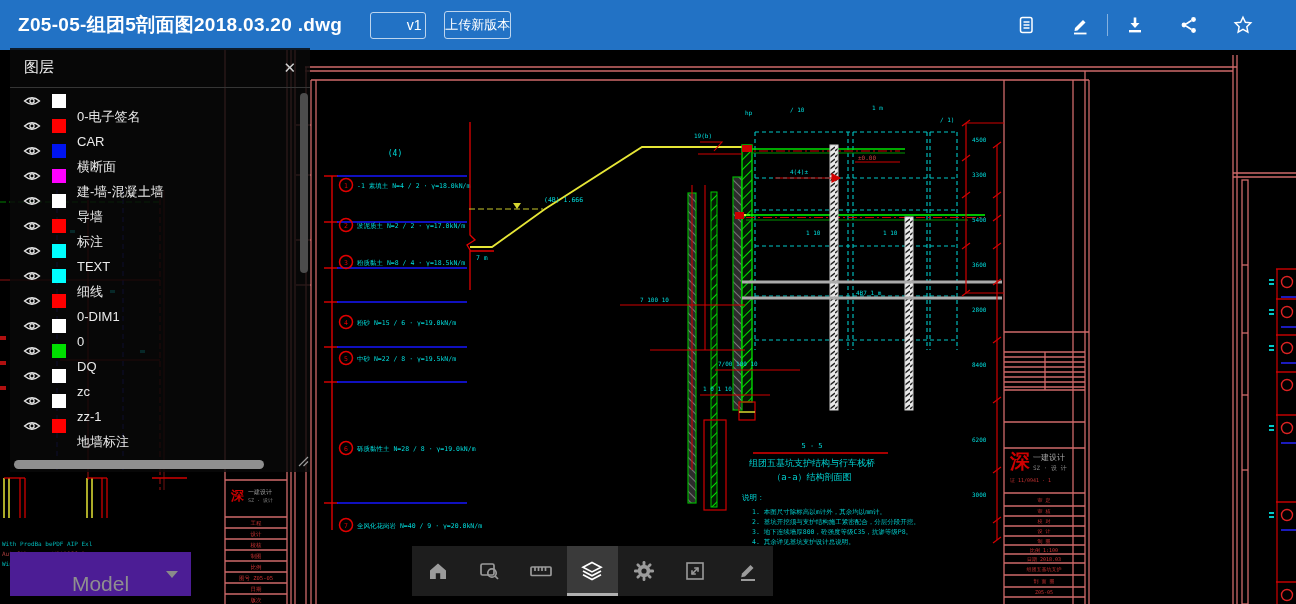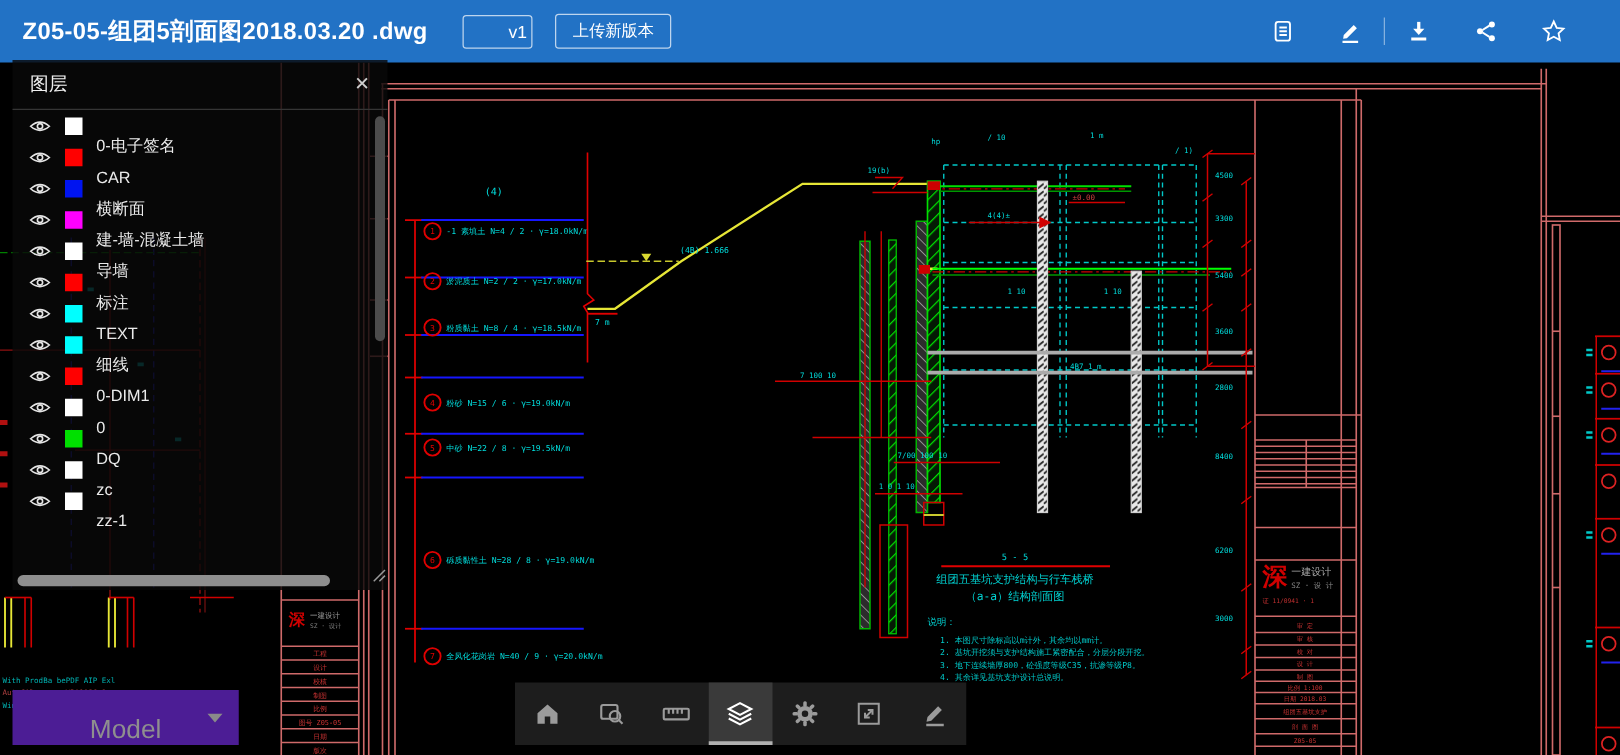--- a/index.html
+++ b/index.html
@@ -6,21 +6,21 @@
   *{box-sizing:border-box;}
   body{font-family:"Liberation Sans","DejaVu Sans",sans-serif;}
   #app{position:relative;width:1296px;height:604px;overflow:hidden;background:#000;}
   .abs{position:absolute;}
 
   
   #topbar{left:0;top:0;width:1296px;height:50px;background:#2272c5;display:flex;align-items:center;color:#fff;}
   #doc-title{font-size:19px;font-weight:600;margin-left:18px;letter-spacing:.3px;white-space:nowrap;}
   .chip{display:flex;align-items:center;justify-content:center;border:1px solid rgba(255,255,255,.7);border-radius:3px;height:27px;color:#fff;font-size:14px;cursor:pointer;background:transparent;}
   #ver-chip{margin-left:28px;width:56px;gap:12px;padding-left:44px;}
-  #upload-btn{margin-left:18px;padding:0 13px;font-size:13px;height:28px;}
+  #upload-btn{margin-left:18px;padding:0 0;font-size:13px;height:28px;}
   #topbar-icons{margin-left:auto;display:flex;align-items:center;gap:0;margin-right:26px;}
   .tb-ic{width:54px;height:50px;display:flex;align-items:center;justify-content:center;cursor:pointer;}
   .tb-sep{width:1px;height:22px;background:rgba(255,255,255,.45);}
 
   
   #layers-panel{left:10px;top:48px;width:300px;height:424px;background:rgba(9,9,9,.82);z-index:30;}
   #lp-head{height:40px;display:flex;align-items:center;padding:0 14px;border-bottom:1px solid #353535;}
   #lp-title{color:#f0f0f0;font-size:15px;}
   #lp-close{margin-left:auto;color:#cfcfcf;font-size:15px;cursor:pointer;line-height:1;}
   #lp-list{position:relative;height:375px;overflow:hidden;}
@@ -597,20 +597,30 @@
       <div class="lrow">
           <span class="eye">
             <svg width="18" height="12" viewBox="0 0 18 12" fill="none" stroke="#e4e4e4" stroke-width="1.3">
               <path d="M1.5 6 Q9 -0.5 16.5 6 Q9 12.5 1.5 6 Z"></path>
               <circle cx="9" cy="6" r="2.1"></circle>
             </svg>
           </span>
           <span class="sw" style="background: rgb(255, 255, 255);"></span>
           <span class="lname">zz-1</span>
         </div>
+      <div class="lrow">
+          <span class="eye">
+            <svg width="18" height="12" viewBox="0 0 18 12" fill="none" stroke="#e4e4e4" stroke-width="1.3">
+              <path d="M1.5 6 Q9 -0.5 16.5 6 Q9 12.5 1.5 6 Z"></path>
+              <circle cx="9" cy="6" r="2.1"></circle>
+            </svg>
+          </span>
+          <span class="sw" style="background: rgb(255, 0, 0);"></span>
+          <span class="lname">地墙标注</span>
+        </div>
     </div>
     <div id="lp-vscroll"></div>
     <div id="lp-hscroll"></div>
     <div id="lp-resize">
       <svg width="11" height="11">
           <path d="M1 10 L10 1 M5.5 10 L10 5.5" stroke="#9a9a9a" stroke-width="1.2"></path>
         </svg>
     </div>
   </div>
 

